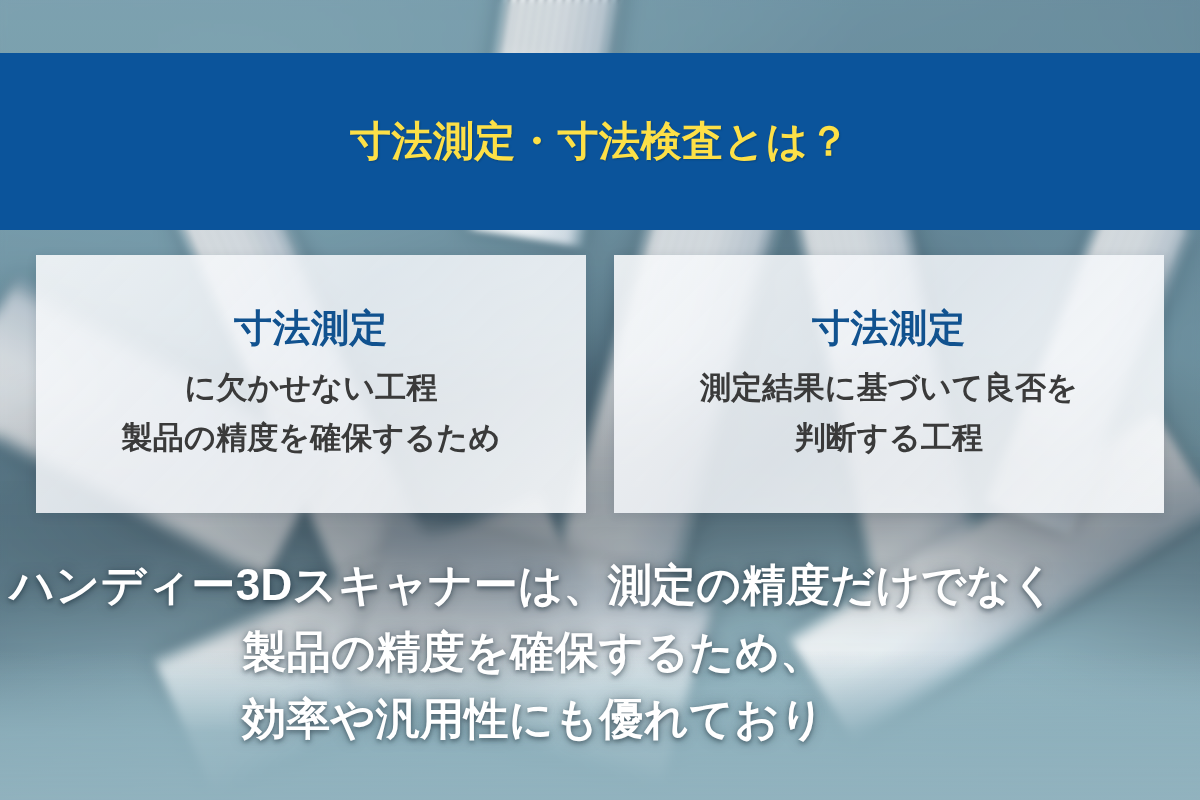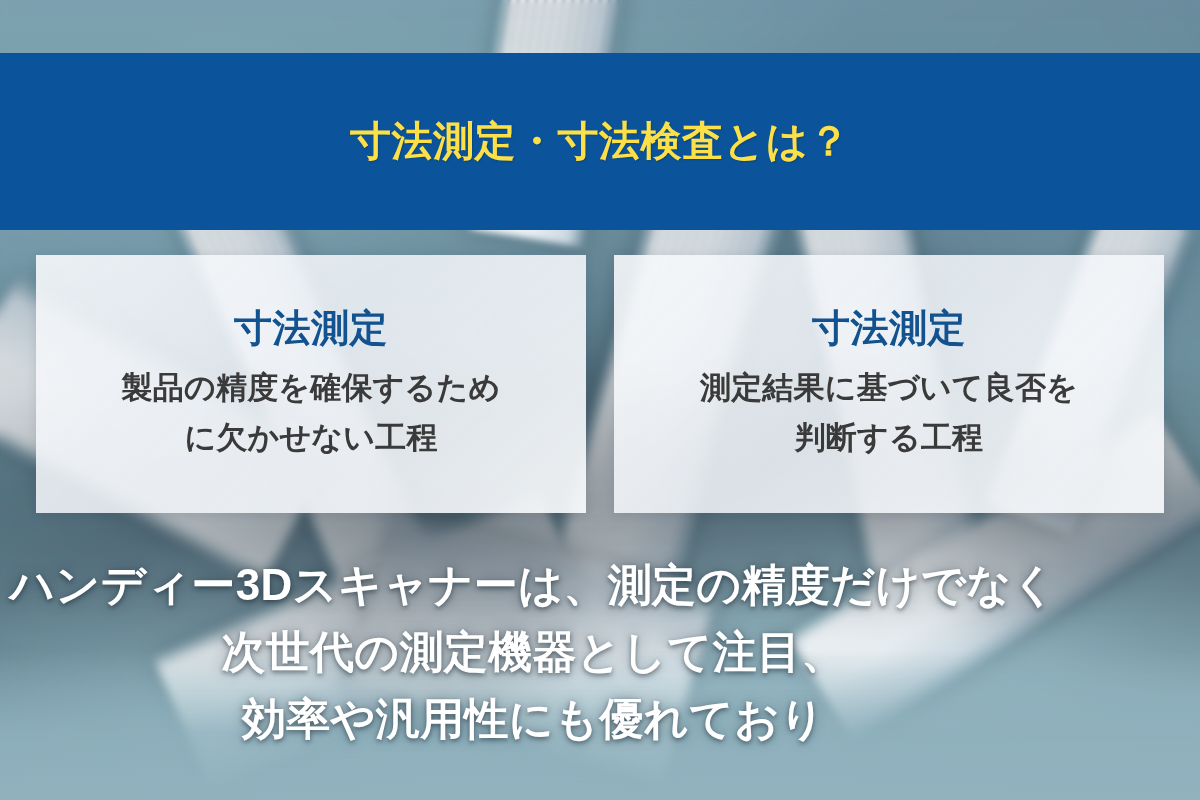--- a/index.html
+++ b/index.html
@@ -198,34 +198,34 @@
 
   <div class="banner">
     <div class="banner-line">寸法測定・寸法検査とは？</div>
   </div>
 
   <div class="cards">
 
     <div class="card">
       <div class="card-title">寸法測定</div>
       <div class="card-body">
+        <div>に欠かせない工程</div>
         <div>製品の精度を確保するため</div>
-        <div>に欠かせない工程</div>
       </div>
     </div>
 
     <div class="card">
       <div class="card-title">寸法測定</div>
       <div class="card-body">
         <div>測定結果に基づいて良否を</div>
         <div>判断する工程</div>
       </div>
     </div>
 
   </div>
 
   <div class="bottom-message">
     <div class="bottom-line">ハンディー3Dスキャナーは、測定の精度だけでなく</div>
-    <div class="bottom-line">次世代の測定機器として注目、</div>
+    <div class="bottom-line">製品の精度を確保するため、</div>
     <div class="bottom-line">効率や汎用性にも優れており</div>
   </div>
 
 </div>
 
 </body></html>

